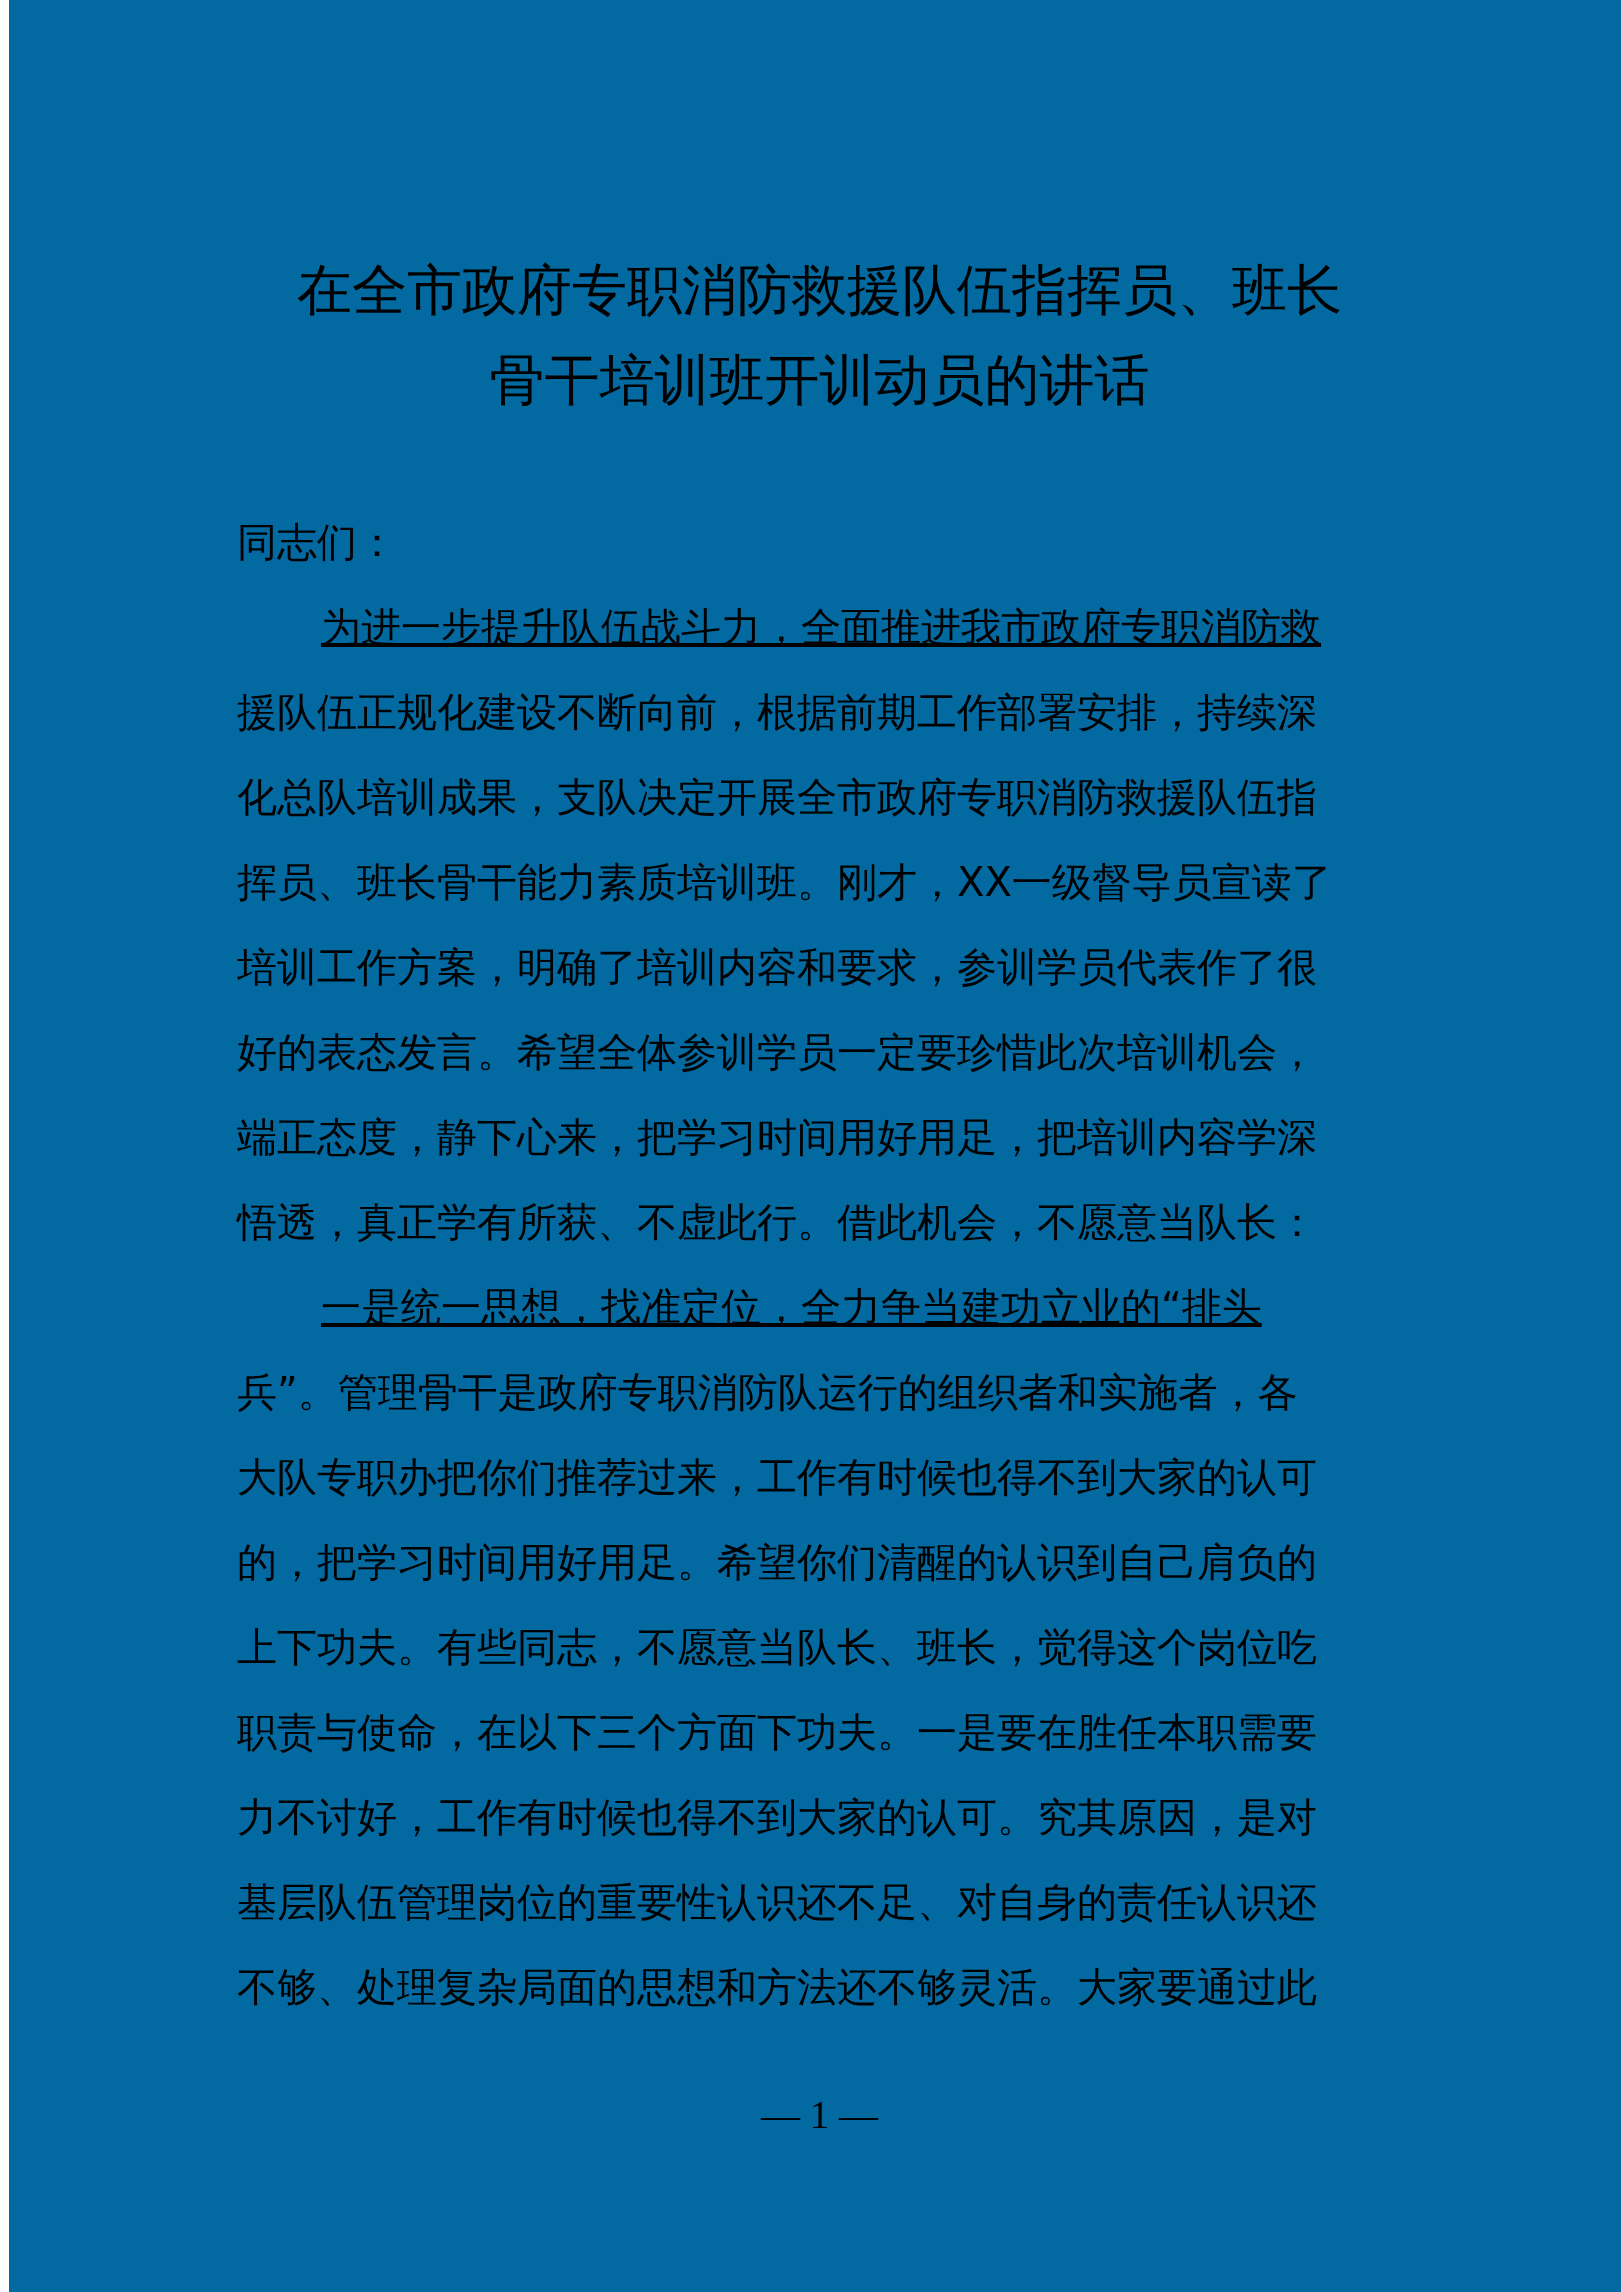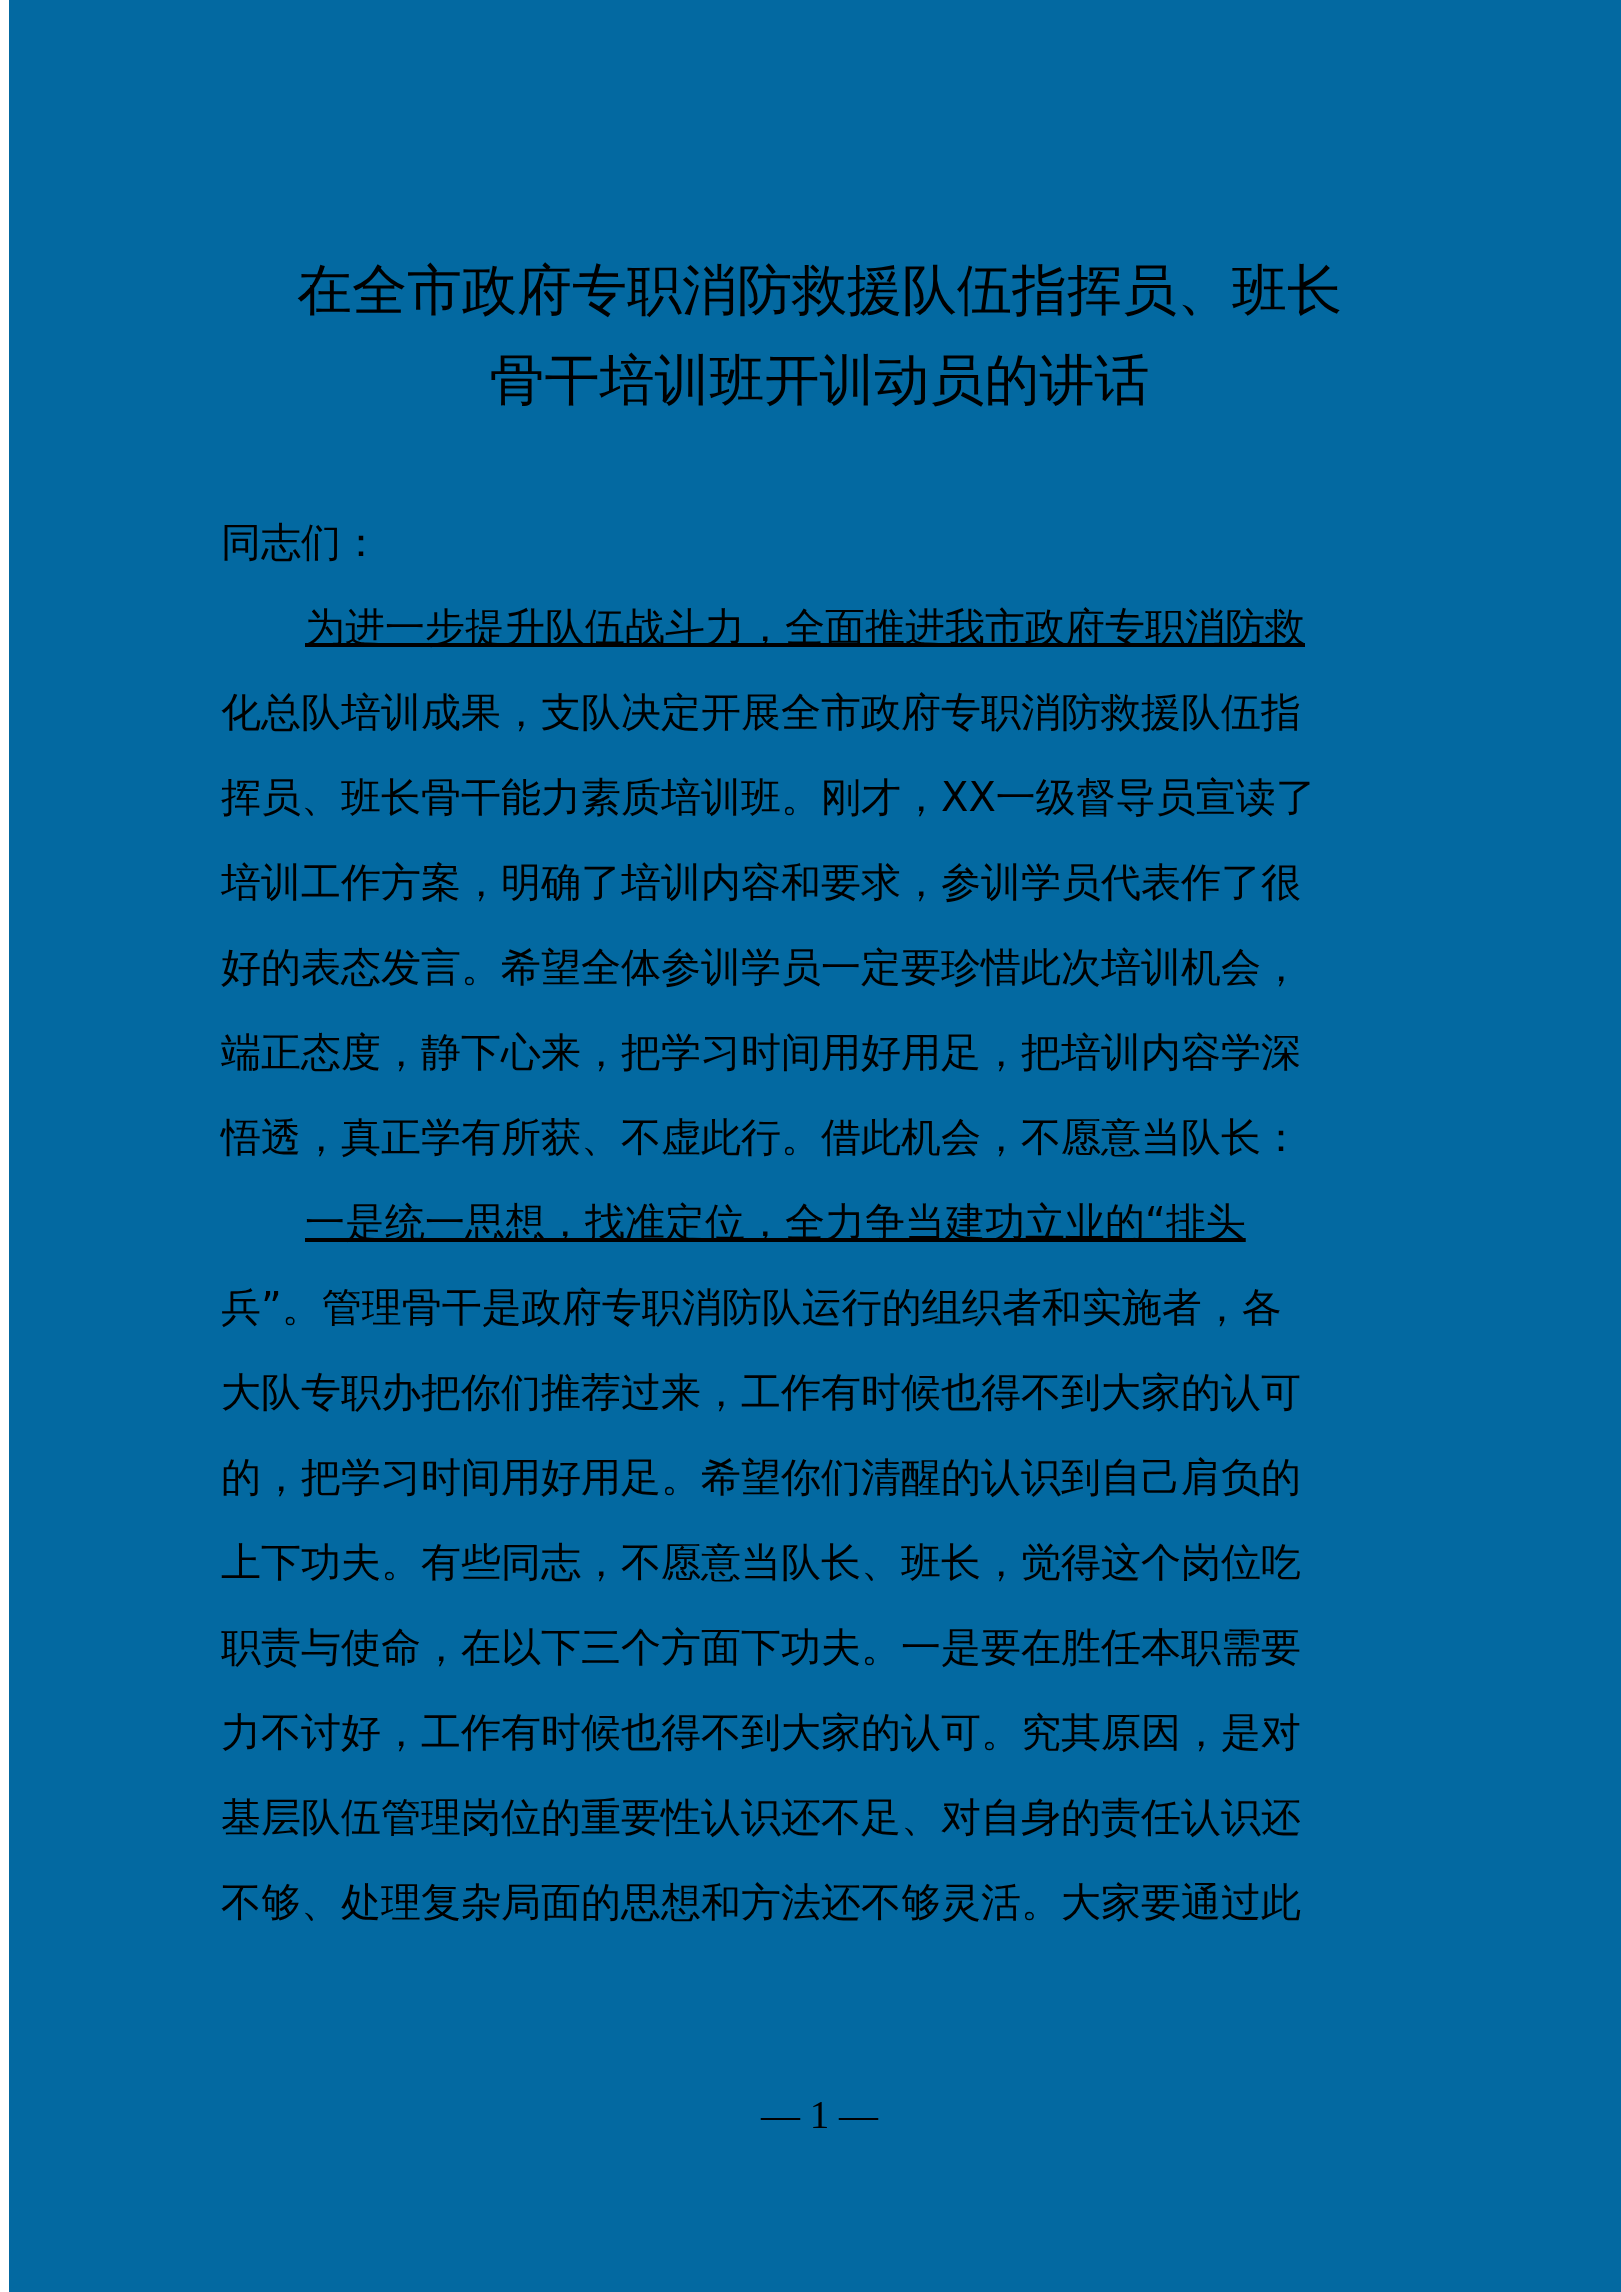--- a/index.html
+++ b/index.html
@@ -39,20 +39,21 @@
       left: 212px;
       width: 1215px;
       top: 500px;
       font-size: 40px;
       line-height: 85px;
     }
     .body-text .line {
       display: block;
       white-space: nowrap;
       height: 85px;
+      margin-left: 16px;
     }
     .indent { padding-left: 84px; text-decoration: underline; }
     .page-number {
       position: absolute;
       left: 0;
       width: 1621px;
       top: 2090px;
       text-align: center;
       font-family: "Liberation Serif", "DejaVu Serif", serif;
       font-size: 39px;
@@ -65,20 +66,21 @@
 <div class="page">
 
   <div class="title">
     <span class="line">在全市政府专职消防救援队伍指挥员、班长</span>
     <span class="line">骨干培训班开训动员的讲话</span>
   </div>
 
   <div class="body-text">
     <span class="line">同志们：</span>
     <span class="line indent">为进一步提升队伍战斗力，全面推进我市政府专职消防救</span>
+    <span class="line">援队伍正规化建设不断向前，根据前期工作部署安排，持续深</span>
     <span class="line">化总队培训成果，支队决定开展全市政府专职消防救援队伍指</span>
     <span class="line">挥员、班长骨干能力素质培训班。刚才，XX一级督导员宣读了</span>
     <span class="line">培训工作方案，明确了培训内容和要求，参训学员代表作了很</span>
     <span class="line">好的表态发言。希望全体参训学员一定要珍惜此次培训机会，</span>
     <span class="line">端正态度，静下心来，把学习时间用好用足，把培训内容学深</span>
     <span class="line">悟透，真正学有所获、不虚此行。借此机会，不愿意当队长：</span>
     <span class="line indent">一是统一思想，找准定位，全力争当建功立业的“排头</span>
     <span class="line">兵”。管理骨干是政府专职消防队运行的组织者和实施者，各</span>
     <span class="line">大队专职办把你们推荐过来，工作有时候也得不到大家的认可</span>
     <span class="line">的，把学习时间用好用足。希望你们清醒的认识到自己肩负的</span>

